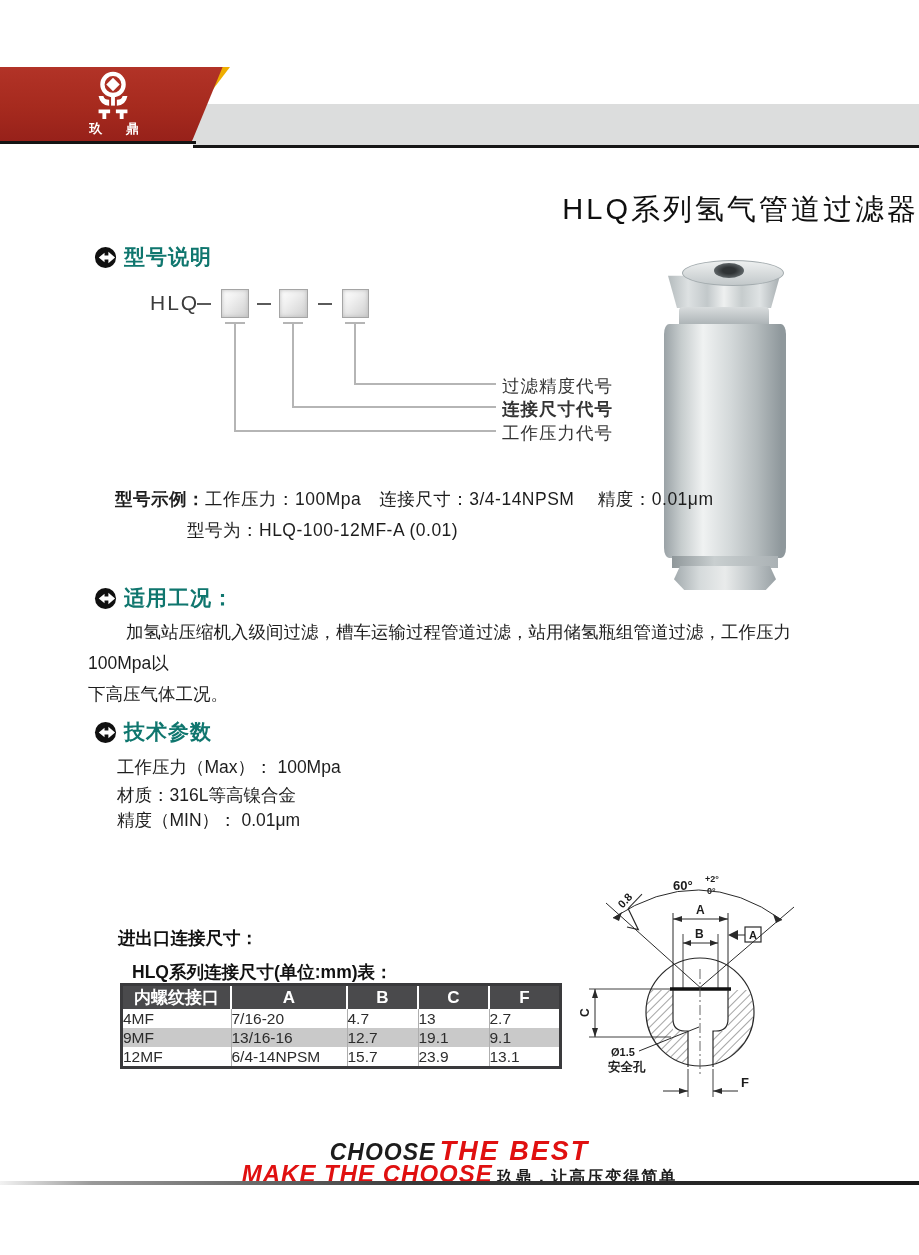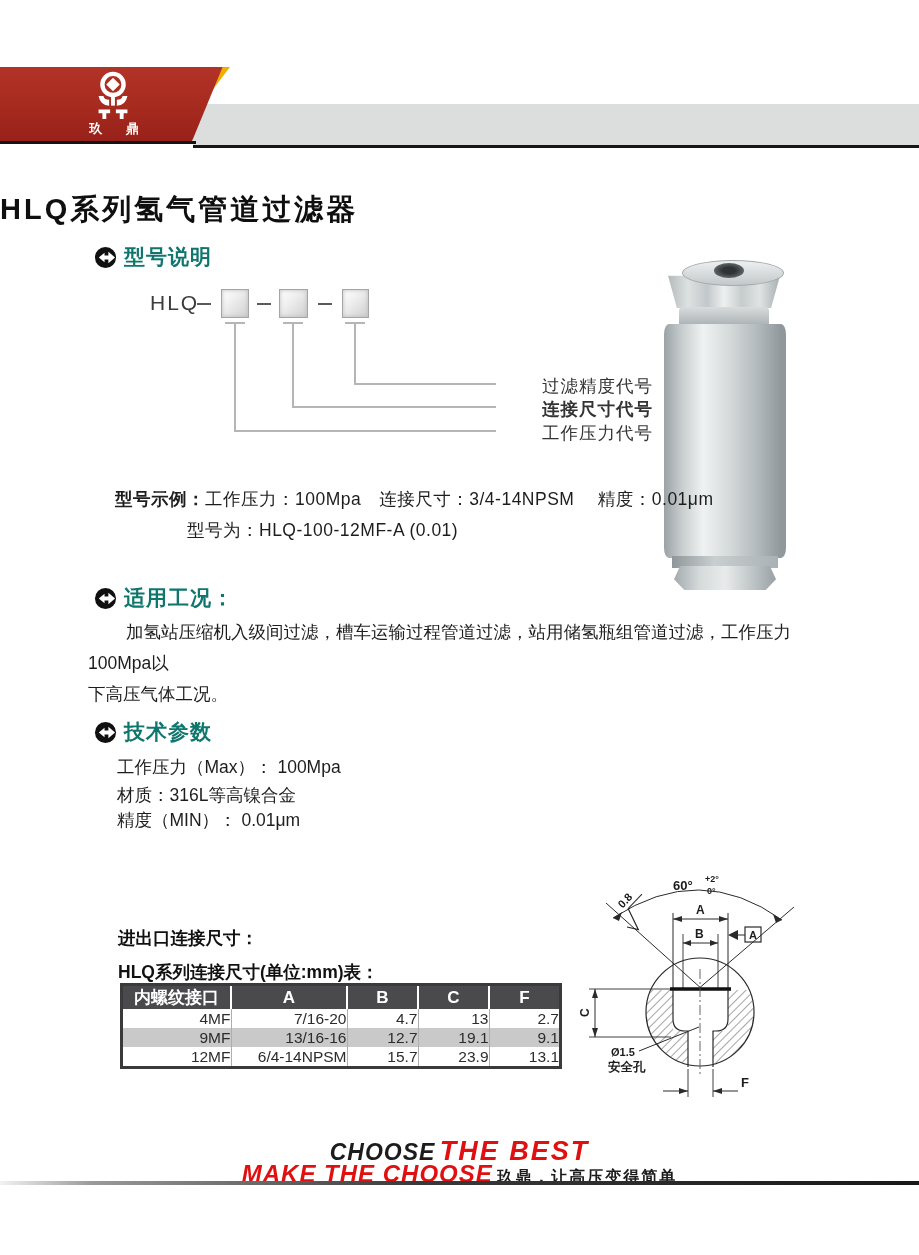--- a/index.html
+++ b/index.html
@@ -17,61 +17,61 @@
   .banner-yellow{left:198px; top:67px; width:32px; height:42px;
     clip-path:polygon(0 0,100% 0,0 100%); background:#efae00;}
   .banner-red{left:0; top:67px; width:226px; height:74px;
     clip-path:polygon(0 0,98.5% 0,85% 100%,0 100%);
     background:linear-gradient(180deg,#b23327 0%,#a62a1e 55%,#97211a 100%);}
   .logo-mark{position:absolute; left:86px; top:3px;}
   .logo-text{position:absolute; left:64px; top:53px; width:100px; text-align:center;
     color:#fff; font-size:13px; font-weight:bold; letter-spacing:10px; text-indent:10px;}
 
   
-  .page-title{left:0; top:190px; width:100%; text-align:left;
-    font-size:29px; font-weight:bold; letter-spacing:3px; color:#0f0f0f;}
+  .page-title{left:0; top:190px; width:100%; text-align:right;
+    font-size:29px; font-weight:normal; letter-spacing:3px; color:#0f0f0f;}
 
   
   .sec-head{display:flex; align-items:center; gap:7px;}
   .sec-head .txt{font-size:21px; font-weight:600; color:#0f766e; letter-spacing:1px;}
   .sec1{left:94px; top:243px;} .sec2{left:94px; top:584px;} .sec3{left:94px; top:718px;}
 
   
   .hlq-prefix{left:150px; top:291px; font-size:21px; color:#3c3c3c; letter-spacing:2px;}
   .mdash{height:2px; background:#5a5a5a; top:303px;}
   .d1{left:197px; width:14px;} .d2{left:257px; width:14px;} .d3{left:318px; width:14px;}
   .mbox{top:289px; height:27px; border:1px solid #a5a5a5;
     background:linear-gradient(135deg,#ffffff 0%,#f1f1f1 35%,#cfcfcf 100%);
     box-shadow:inset 0 0 4px #bbb;}
   .b1{left:221px; width:26px;} .b2{left:279px; width:27px;} .b3{left:342px; width:25px;}
   .cline{background:#b5b5b5;}
-  .callout{left:502px; font-size:17.5px; color:#333; letter-spacing:1px;margin-left:40px;}
+  .callout{left:502px; font-size:17.5px; color:#333; letter-spacing:1px;}
 
   
   .ex-line{font-size:17.5px; color:#1d1d1d; letter-spacing:0.5px;}
   .ex1{left:115px; top:487px;} .ex2{left:187px; top:518px;}
   .ex-bold{font-weight:bold;}
 
   
   .cond-para{left:88px; top:617px; width:752px; font-size:17.5px; line-height:31px; color:#1d1d1d;}
   .cond-para .l1{text-indent:38px;}
 
   
   .param{left:117px; font-size:17.5px; color:#1d1d1d;}
   .p1{top:755px;} .p2{top:783px;} .p3{top:808px;}
 
   
   .cap{font-weight:bold; font-size:17.5px; color:#111;}
-  .cap1{left:118px; top:926px;} .cap2{left:118px; top:960px;}
+  .cap1{left:118px; top:926px;} .cap2{left:132px; top:960px;}
   table.dims{left:120px; top:983px; border-collapse:collapse; table-layout:fixed;
     width:428px; border:3px solid #3a3a3c;}
   table.dims th{background:#4a4a4c; color:#fff; font-size:17px; font-weight:bold;
     height:23px; border-left:2px solid #fff; padding:0;}
   table.dims th:first-child{border-left:none;}
-  table.dims td{font-size:15.5px; color:#2c2c2c; text-align:right; height:19px;
+  table.dims td{font-size:15.5px; color:#2c2c2c; text-align:left; height:19px;
     border-left:1px solid #aeaeae; padding:0;}
   table.dims td:first-child{border-left:none;}
   table.dims tbody tr:nth-child(even){background:#c9c9c9;}
   .cw0{width:107px;} .cw1{width:114px;} .cw2{width:69px;} .cw3{width:69px;} .cw4{width:69px;}
 
   
   .photo{left:648px; top:252px; width:142px; height:340px;}
   .photo *{position:absolute;}
   .ph-topface{left:34px; top:8px; width:100px; height:24px; border-radius:50%;
     background:linear-gradient(180deg,#eef0f0,#c2c8ca); border:1px solid #a3abae;}

